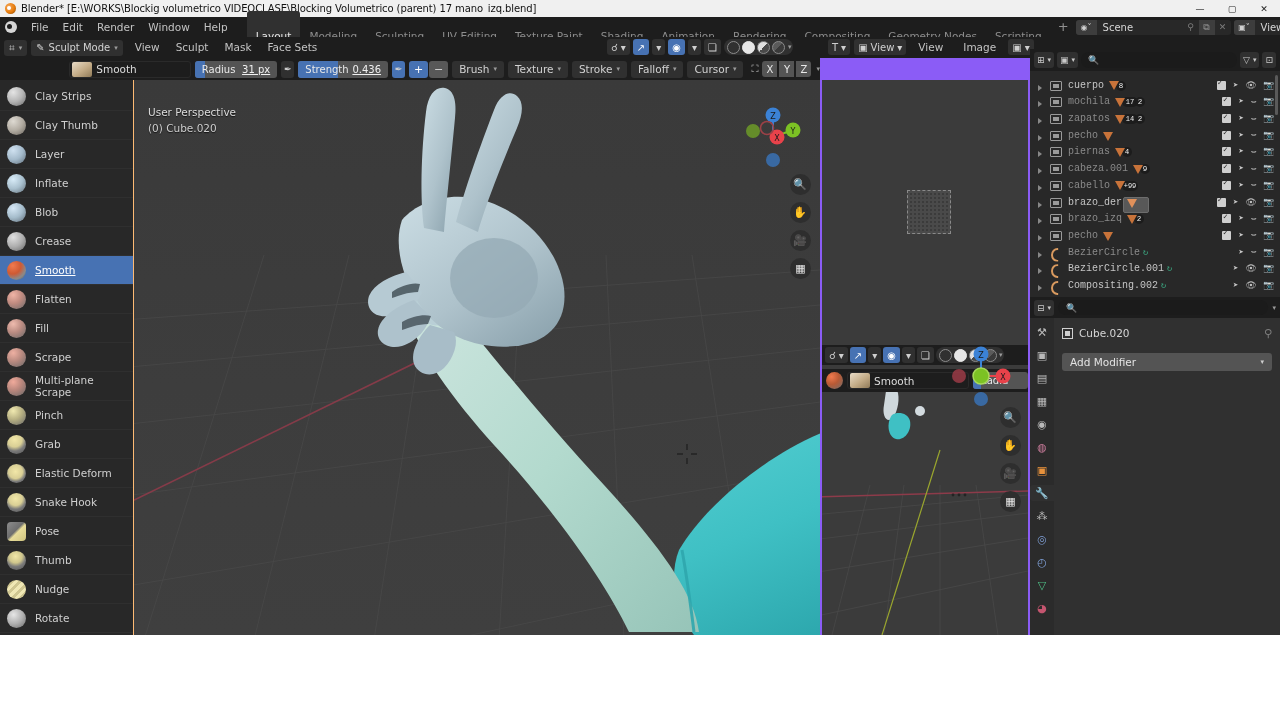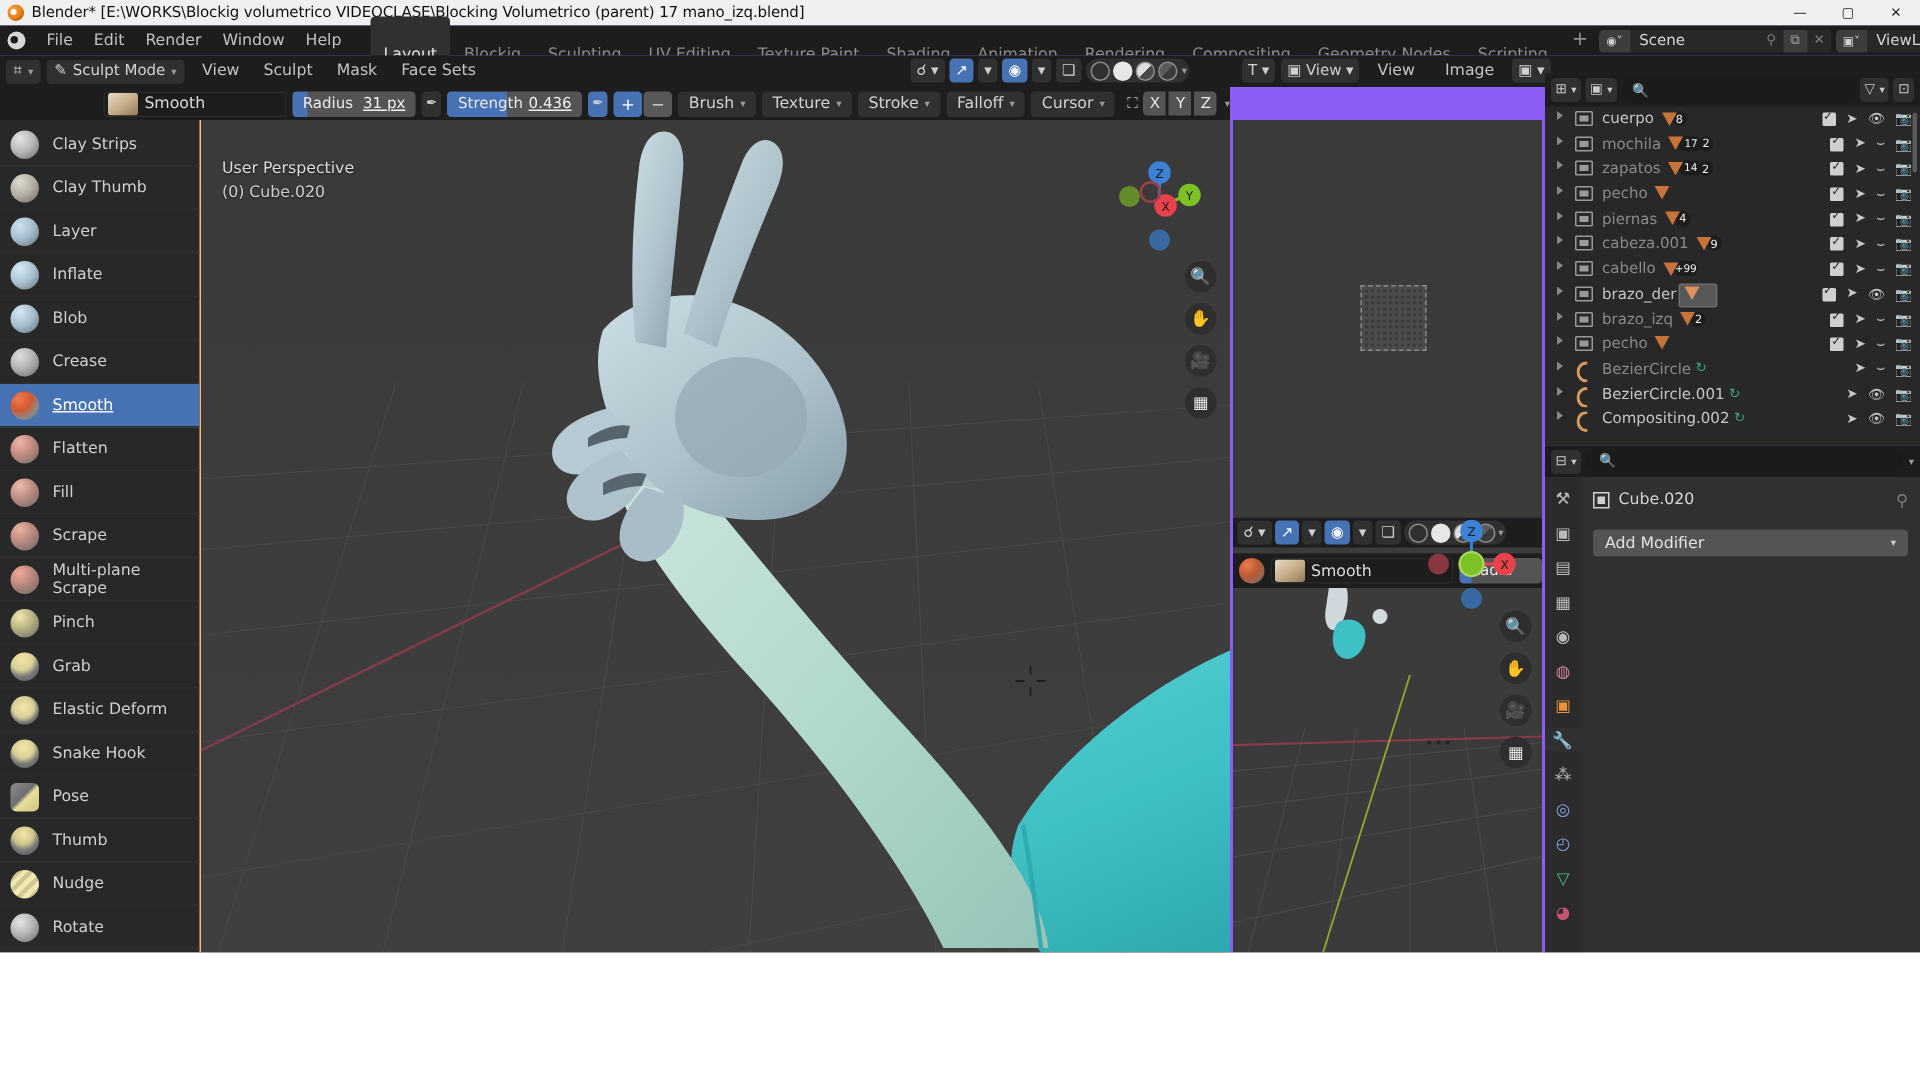--- a/index.html
+++ b/index.html
@@ -232,22 +232,22 @@
   .o-btn {
     display:flex; align-items:center; gap:3px; height:16px; padding:0 3px;
     background:#303030; border-radius:3px; font-size:9px; color:#c9c9c9;
   }
   .o-search {
     flex:1; height:16px; background:#1b1b1b; border-radius:8px;
     display:flex; align-items:center; padding:0 7px; gap:4px; color:#7b7b7b; font-size:9px;
   }
   .outl-rows { position:absolute; left:0; top:22px; right:0; bottom:0; padding-top:3px; }
   .orow {
-    display:flex; align-items:flex-start; height:16.7px; padding-left:20px;
-    font-size:10px; color:#c5c5c5; position:relative;
+    display:flex; align-items:flex-end; height:16.7px; padding-left:20px;
+    font-size:10px; color:#c5c5c5; position:relative;font-family:Liberation Mono, monospace;
   }
   .orow.dim { color:#8a8a8a; }
   .odisc {
     position:absolute; left:8px; width:0; height:0;
     border-left:4px solid #888; border-top:3px solid transparent; border-bottom:3px solid transparent;
   }
   .oicon {
     width:12px; height:10px; border:1px solid #9a9a9a; border-radius:1px;
     margin-right:6px; flex:0 0 auto; position:relative;
   }
@@ -355,21 +355,21 @@
     <div class="topbar">
       <div class="blender-icon"></div>
       <div class="menu-item">File</div>
       <div class="menu-item">Edit</div>
       <div class="menu-item">Render</div>
       <div class="menu-item">Window</div>
       <div class="menu-item">Help</div>
 
       <div class="ws-tabs">
         <div class="ws-tab active">Layout</div>
-        <div class="ws-tab">Blockig</div>
+        <div class="ws-tab">Modeling</div>
         <div class="ws-tab">Sculpting</div>
         <div class="ws-tab">UV Editing</div>
         <div class="ws-tab">Texture Paint</div>
         <div class="ws-tab">Shading</div>
         <div class="ws-tab">Animation</div>
         <div class="ws-tab">Rendering</div>
         <div class="ws-tab">Compositing</div>
         <div class="ws-tab">Geometry Nodes</div>
         <div class="ws-tab">Scripting</div>
         <div class="ws-tab plus">+</div>

